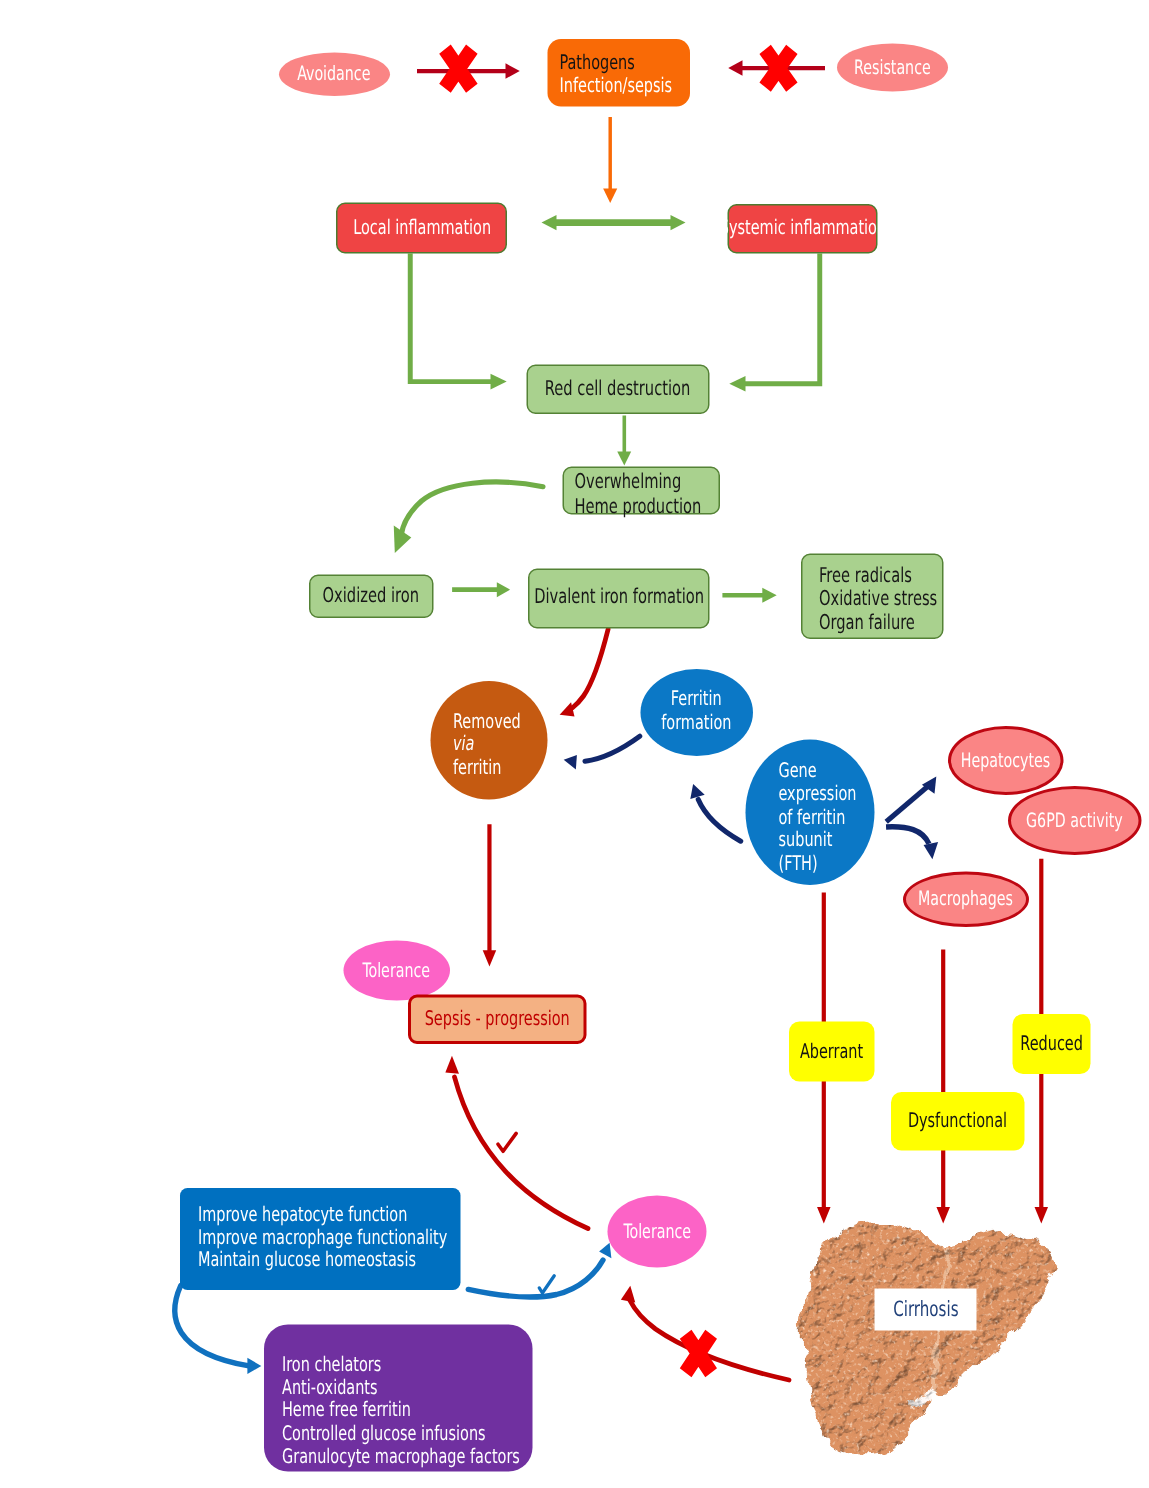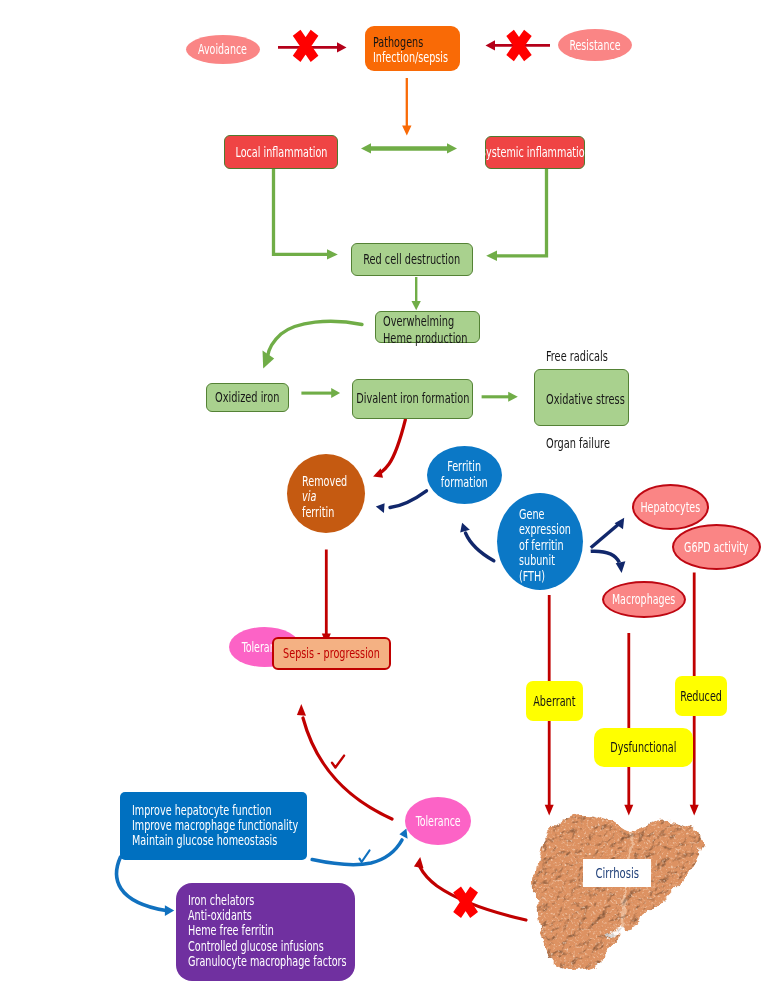--- a/index.html
+++ b/index.html
@@ -28,45 +28,45 @@
   .gbox{background:#ef4444;border:1.7px solid #4E7A2F;color:#ffffff;border-radius:6px;
         font-size:13.4px;}
   .lgbox{background:#A9D18E;border:1.7px solid #548235;color:#171717;border-radius:6px;
          font-size:13.6px;line-height:15.6px;}
   .localinf{left:224px;top:135px;width:114px;height:34px;}
   .sysinf{left:485px;top:136px;width:100px;height:33px;}
   .redcell{left:351px;top:243px;width:122px;height:33px;}
   .overwhelm{left:375px;top:311px;width:105px;height:32px;padding-left:7px;padding-top:5px;line-height:16.2px;}
   .oxidized{left:206px;top:383px;width:83px;height:29px;}
   .divalent{left:352px;top:379px;width:121px;height:40px;}
-  .freerad{left:534px;top:369px;width:95px;height:57px;padding-left:11px;padding-top:5px;line-height:15.2px;gap:28px;}
+  .freerad{left:534px;top:369px;width:95px;height:57px;padding-left:11px;padding-top:5px;line-height:15.2px;}
   .removed{left:287px;top:454px;width:78px;height:79px;background:#C55A11;color:#ffffff;
            font-size:13.4px;line-height:15.4px;padding-left:15px;padding-top:7px;}
   .removed .it{font-style:italic;}
   .ferritinf{left:427px;top:446px;width:75px;height:58px;background:#0B78C6;color:#ffffff;
              font-size:13.4px;line-height:16px;}
   .geneexp{left:497px;top:493px;width:86px;height:97px;background:#0B78C6;color:#ffffff;
            font-size:13.4px;line-height:15.4px;padding-left:22px;padding-top:8px;}
   .sellipse{background:#FA8585;border:2.1px solid #BE0712;color:#ffffff;font-size:13.2px;}
   .hepatocytes{left:632px;top:484px;width:77px;height:46px;}
   .g6pd{left:672px;top:524px;width:89px;height:46px;}
   .macrophages{left:602px;top:581px;width:84px;height:37px;}
   .pinkell{background:#FC63C6;color:#ffffff;font-size:13.2px;}
   .tol1{left:229px;top:627px;width:71px;height:40px;}
   .tol2{left:405px;top:797px;width:66px;height:48px;}
-  .sepsis{left:272px;top:637px;width:119px;height:33px;background:#F4B183;
+  .sepsis{left:272px;top:663px;width:119px;height:33px;background:#F4B183;
           border:2.2px solid #C00000;border-radius:6px;color:#C00000;font-size:13.4px;}
   .ybox{background:#FFFF00;border-radius:7px;color:#141414;font-size:13.4px;}
   .aberrant{left:526px;top:681px;width:57px;height:40px;}
-  .dysfunc{left:594px;top:728px;width:99px;height:39px;border-radius:10px;}
+  .dysfunc{left:594px;top:728px;width:89px;height:39px;}
   .reduced{left:675px;top:676px;width:52px;height:40px;}
   .therapy{left:120px;top:792px;width:187px;height:68px;background:#0070C0;color:#ffffff;
            border-radius:5px;font-size:13.4px;line-height:14.9px;padding-left:12px;padding-top:1px;}
   .drugs{left:176px;top:883px;width:179px;height:98px;background:#7030A0;color:#ffffff;
-         border-radius:16px;font-size:13.4px;line-height:15.25px;padding-left:11.5px;padding-top:0px;padding-bottom:2px;}
+         border-radius:16px;font-size:13.4px;line-height:15.25px;padding-left:11.5px;padding-top:0px;padding-bottom:2px;justify-content:flex-end;}
   .cirrhosis{left:583px;top:859px;width:68px;height:28px;background:#ffffff;color:#21417A;
              font-size:14px;}
 </style>
 </head>
 <body>
 
 <div id="stage">
 
 <svg id="arrows" viewBox="0 0 766 992">
 

